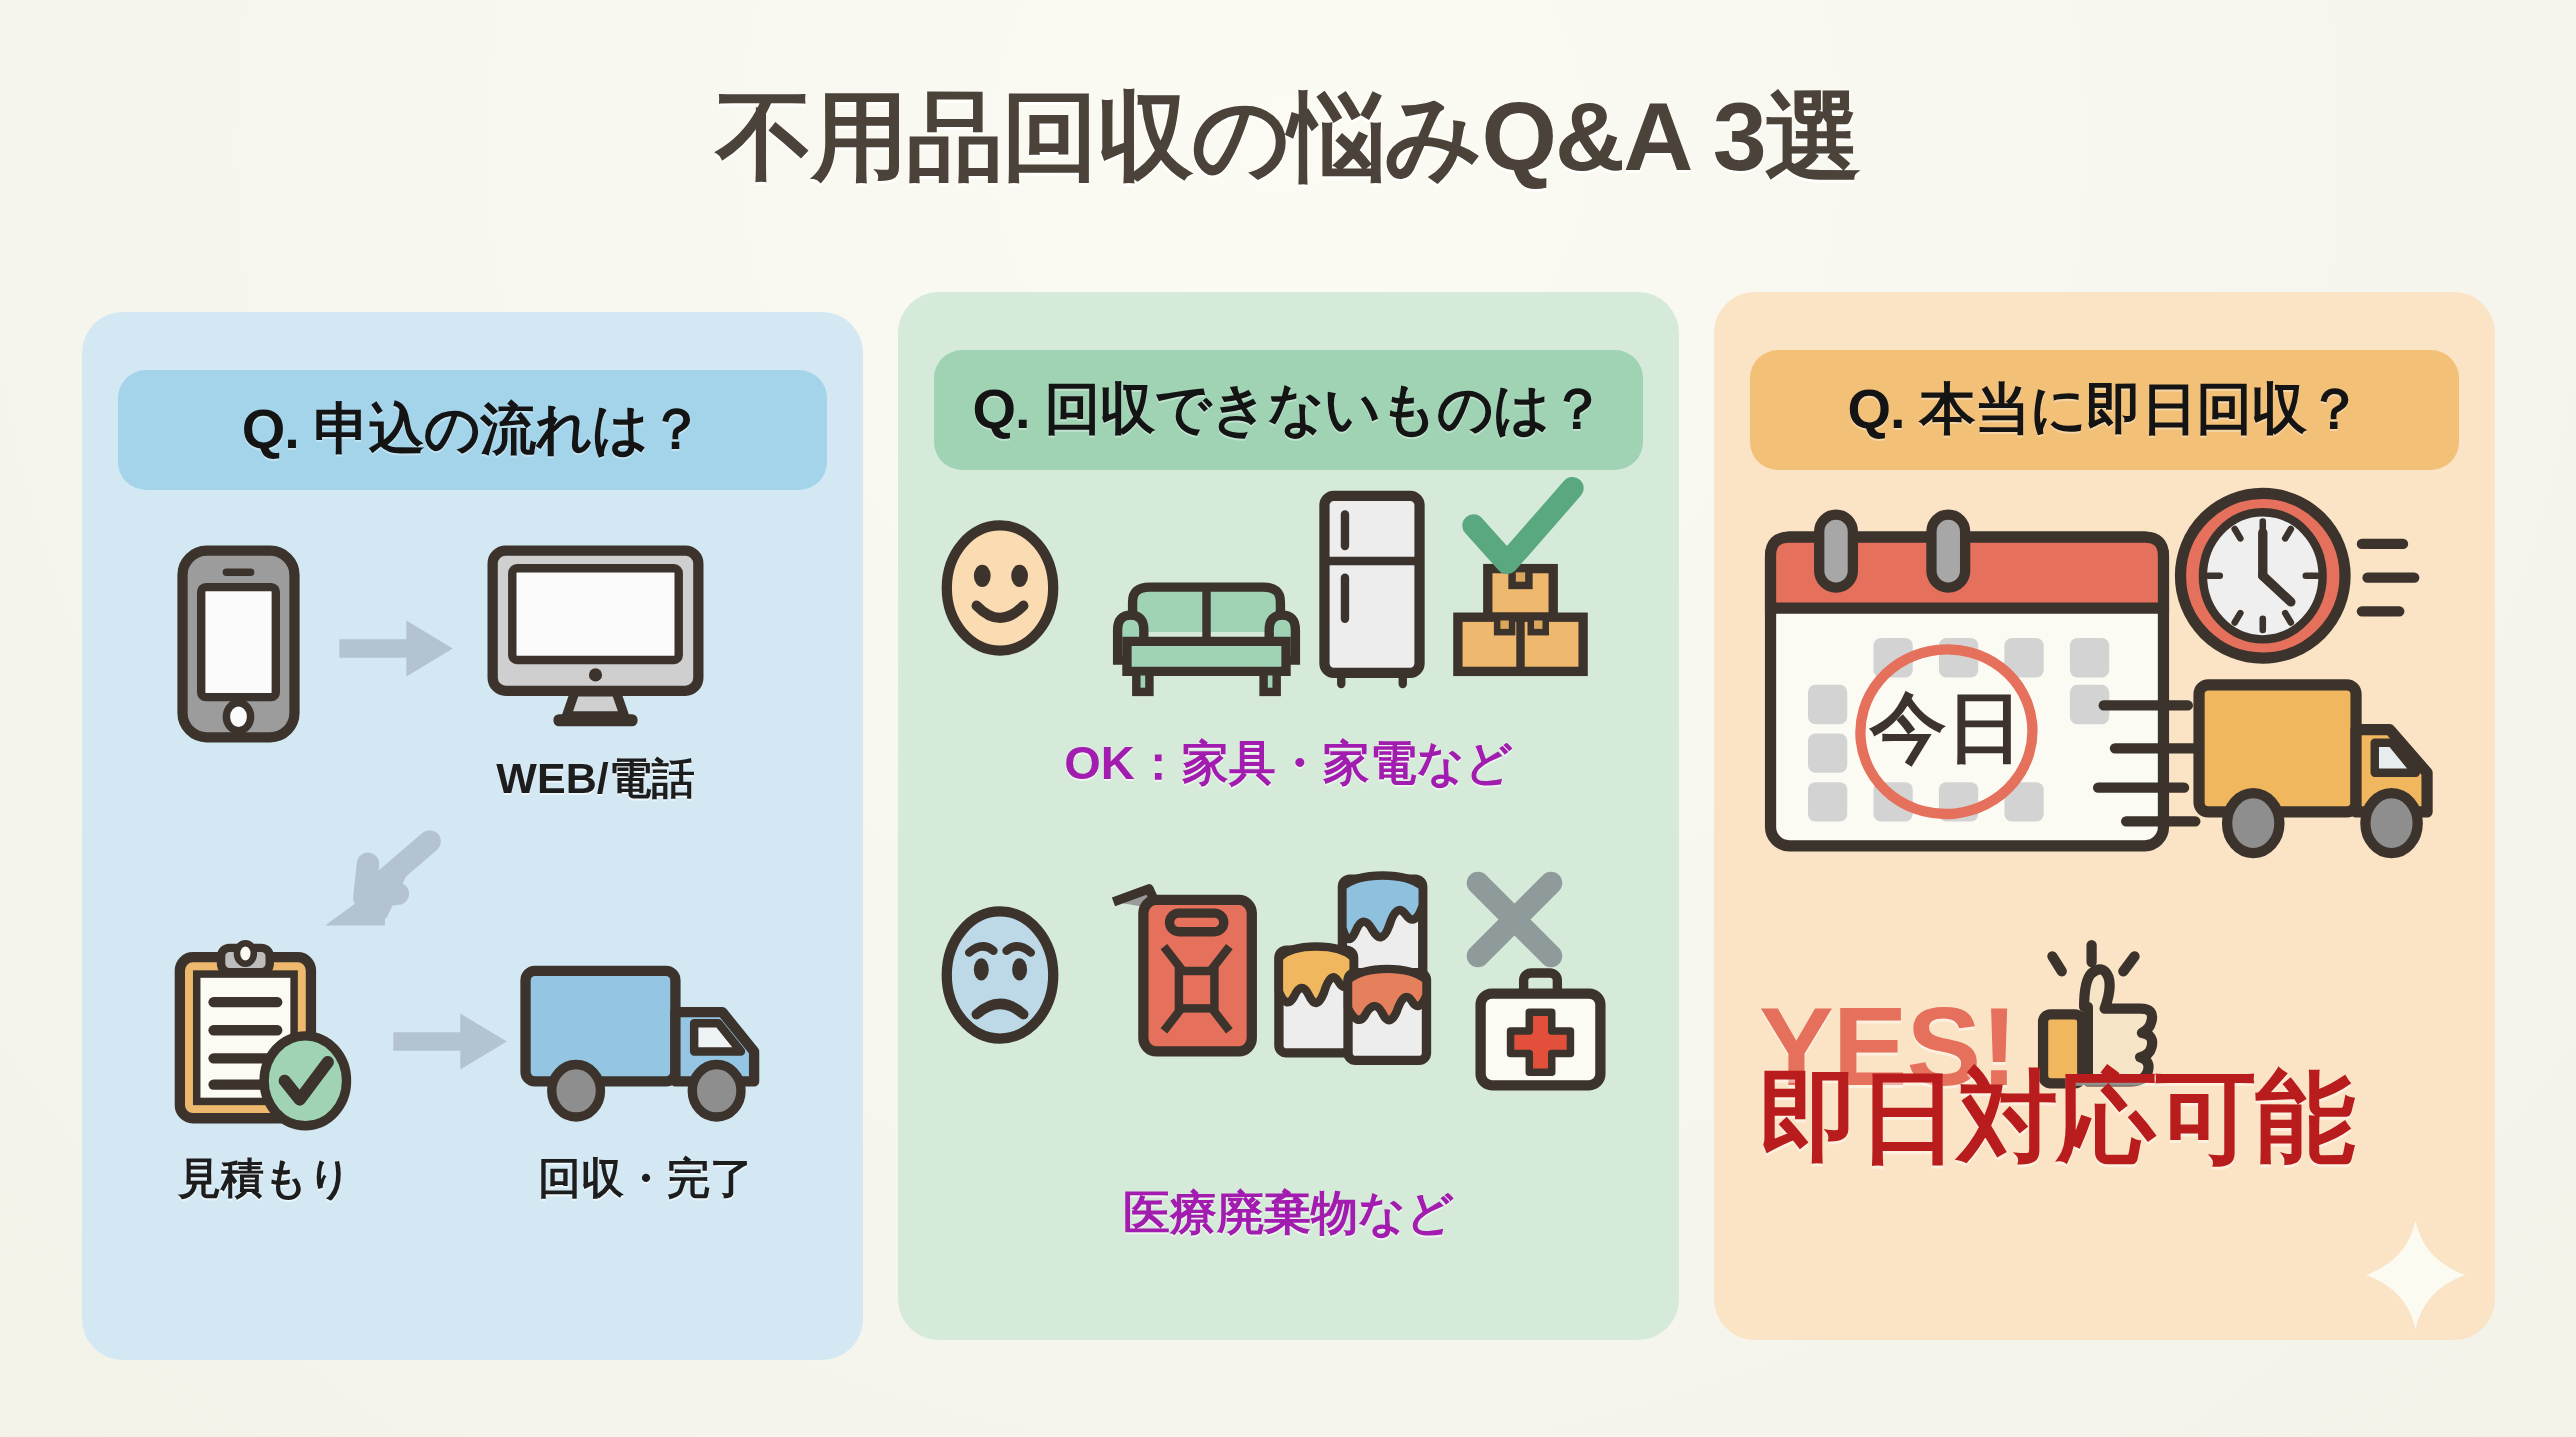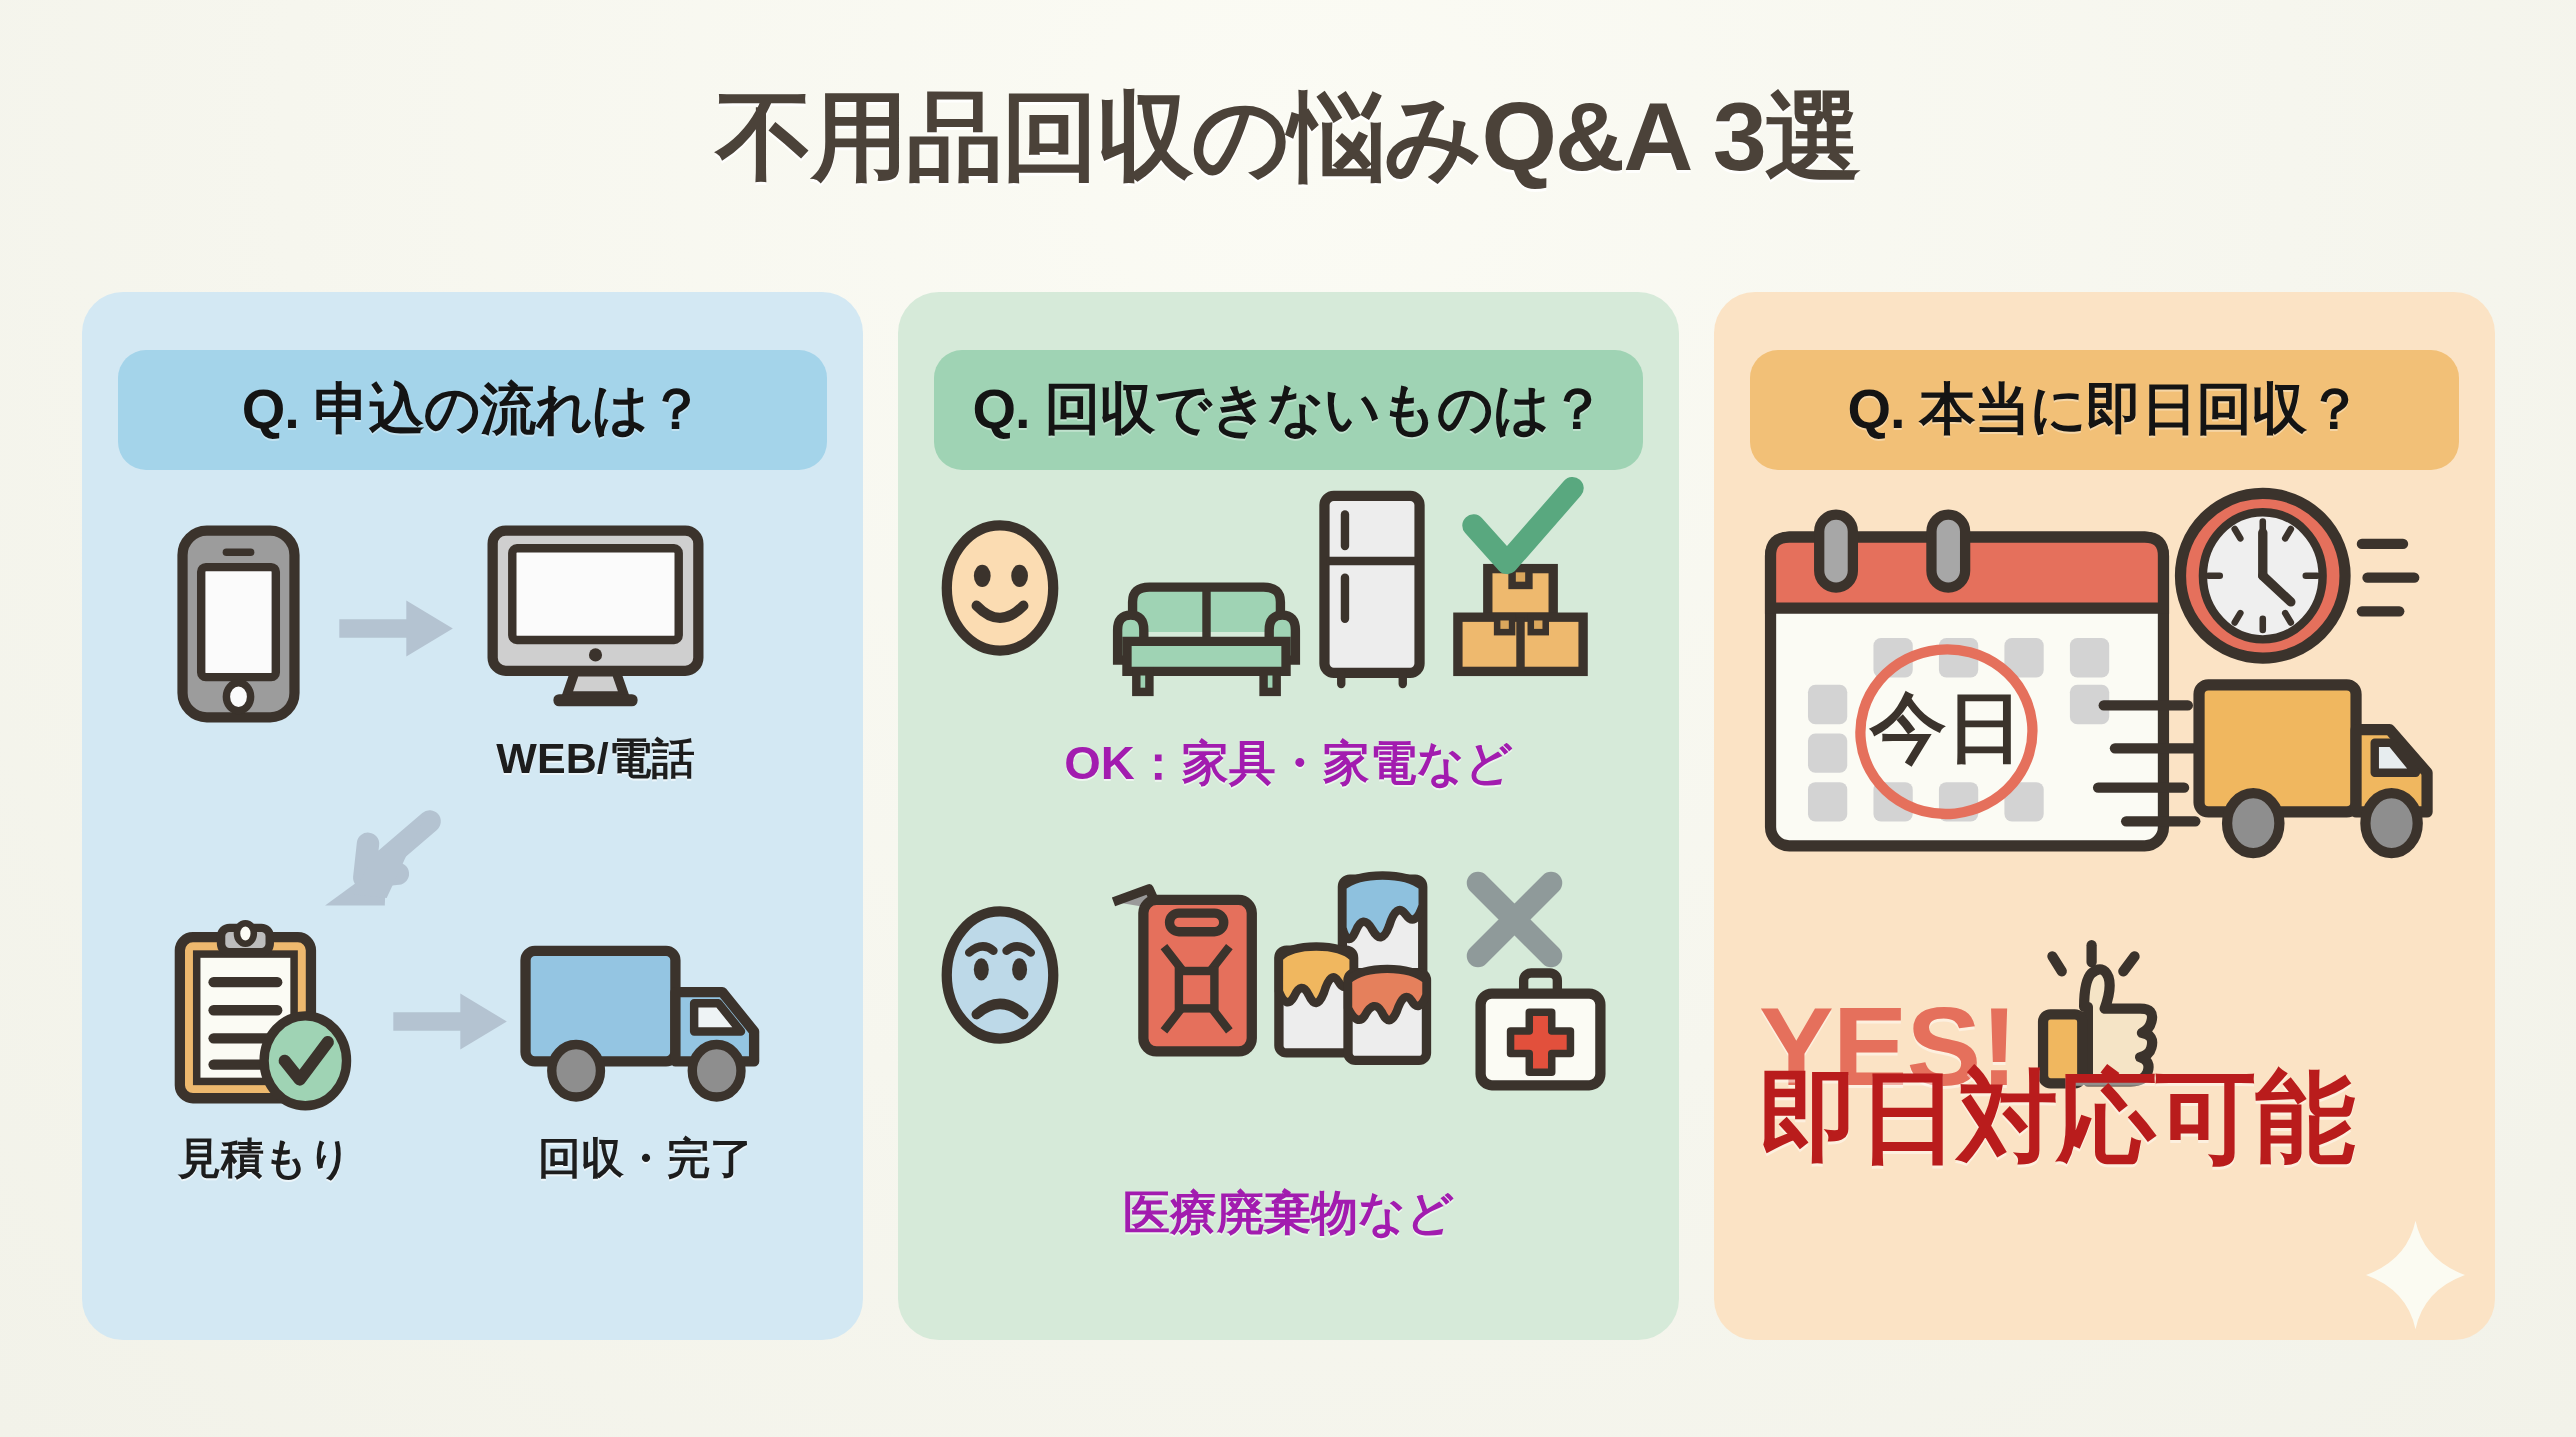--- a/index.html
+++ b/index.html
@@ -33,21 +33,21 @@
     display:flex;
     gap:35px;
   }
   .card{
     position:relative;
     width:784px;height:1048px;
     border-radius:41px;
     overflow:hidden;
     box-sizing:border-box;
   }
-  .card.blue  {background:#d3e8f3;}
+  .card.blue  {background:#d3e8f3;margin-top:20px;}
   .card.green {background:#d6ead9;}
   .card.orange{background:#fbe3c5;}
 
   .card-header{
     position:absolute;top:58px;left:36px;right:36px;
     height:120px;
     border-radius:28px;
     display:flex;align-items:center;justify-content:center;
     font-size:56px;font-weight:700;color:#141414;
     letter-spacing:-0.9px;

